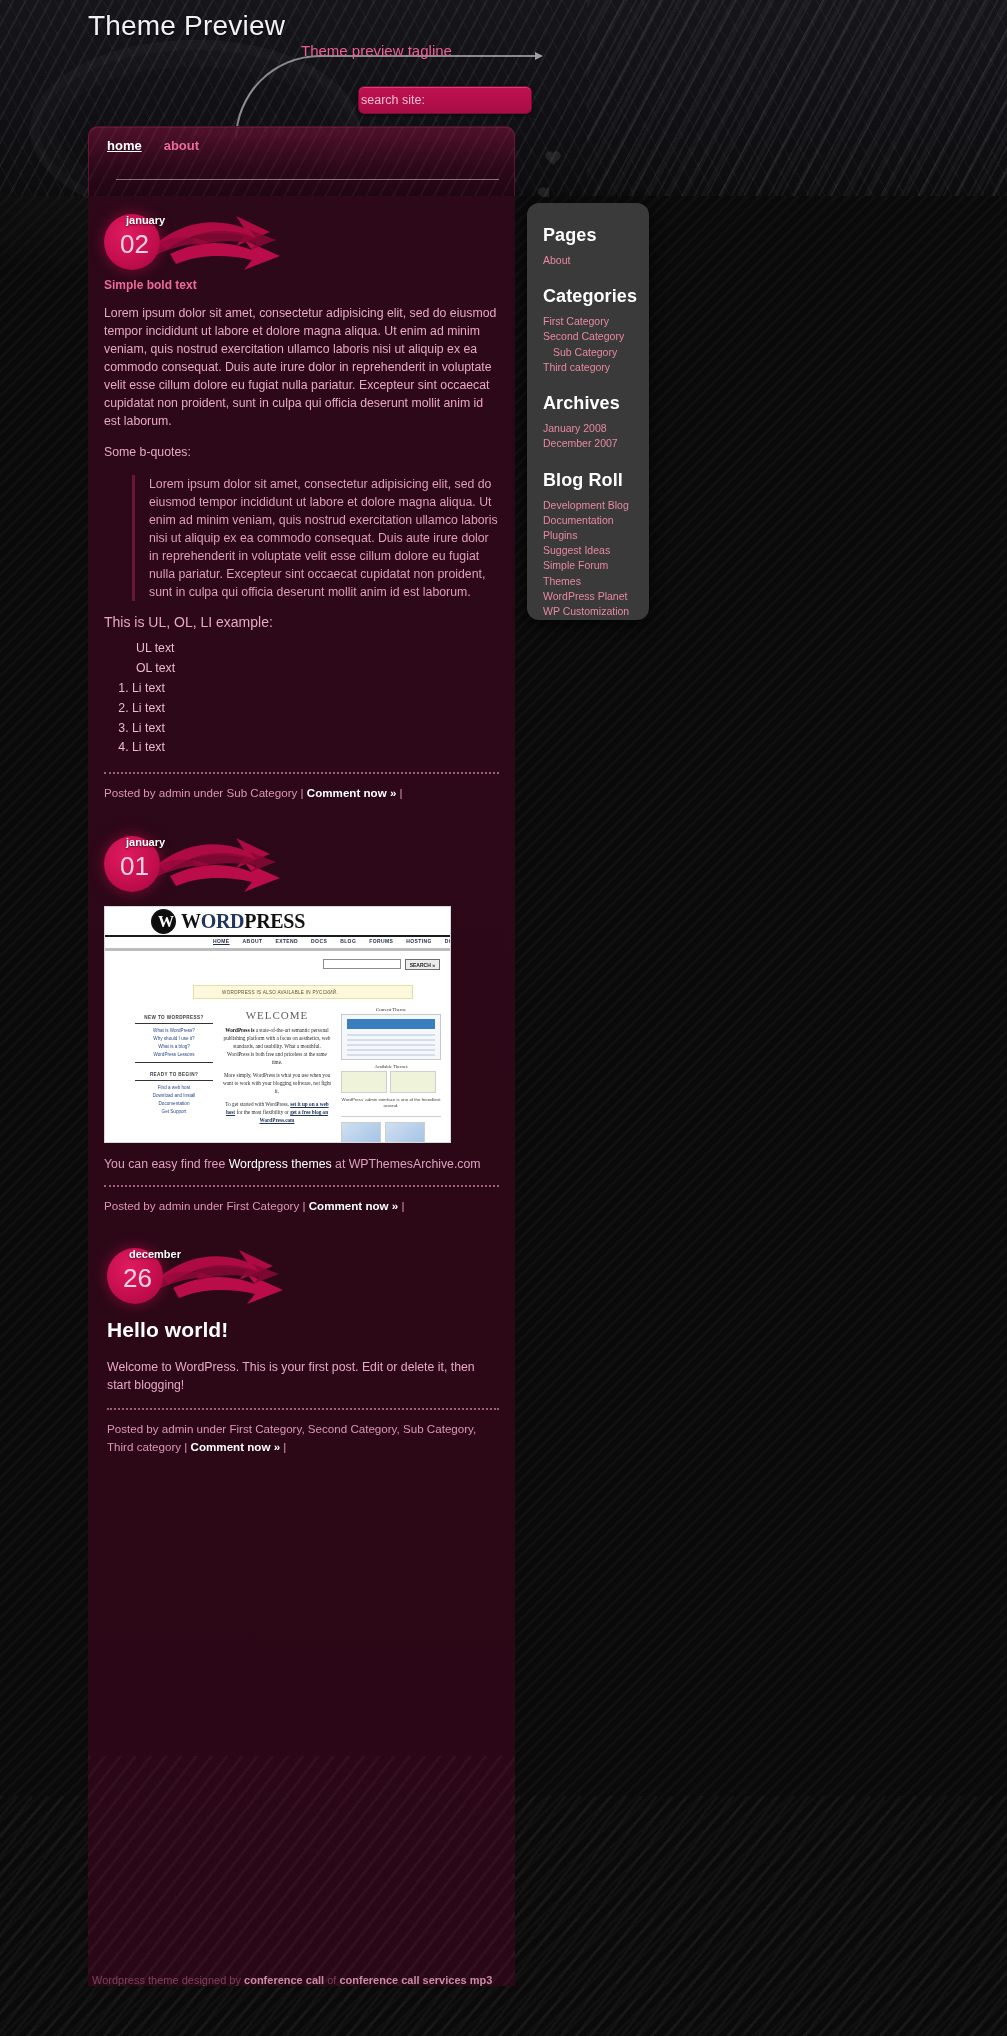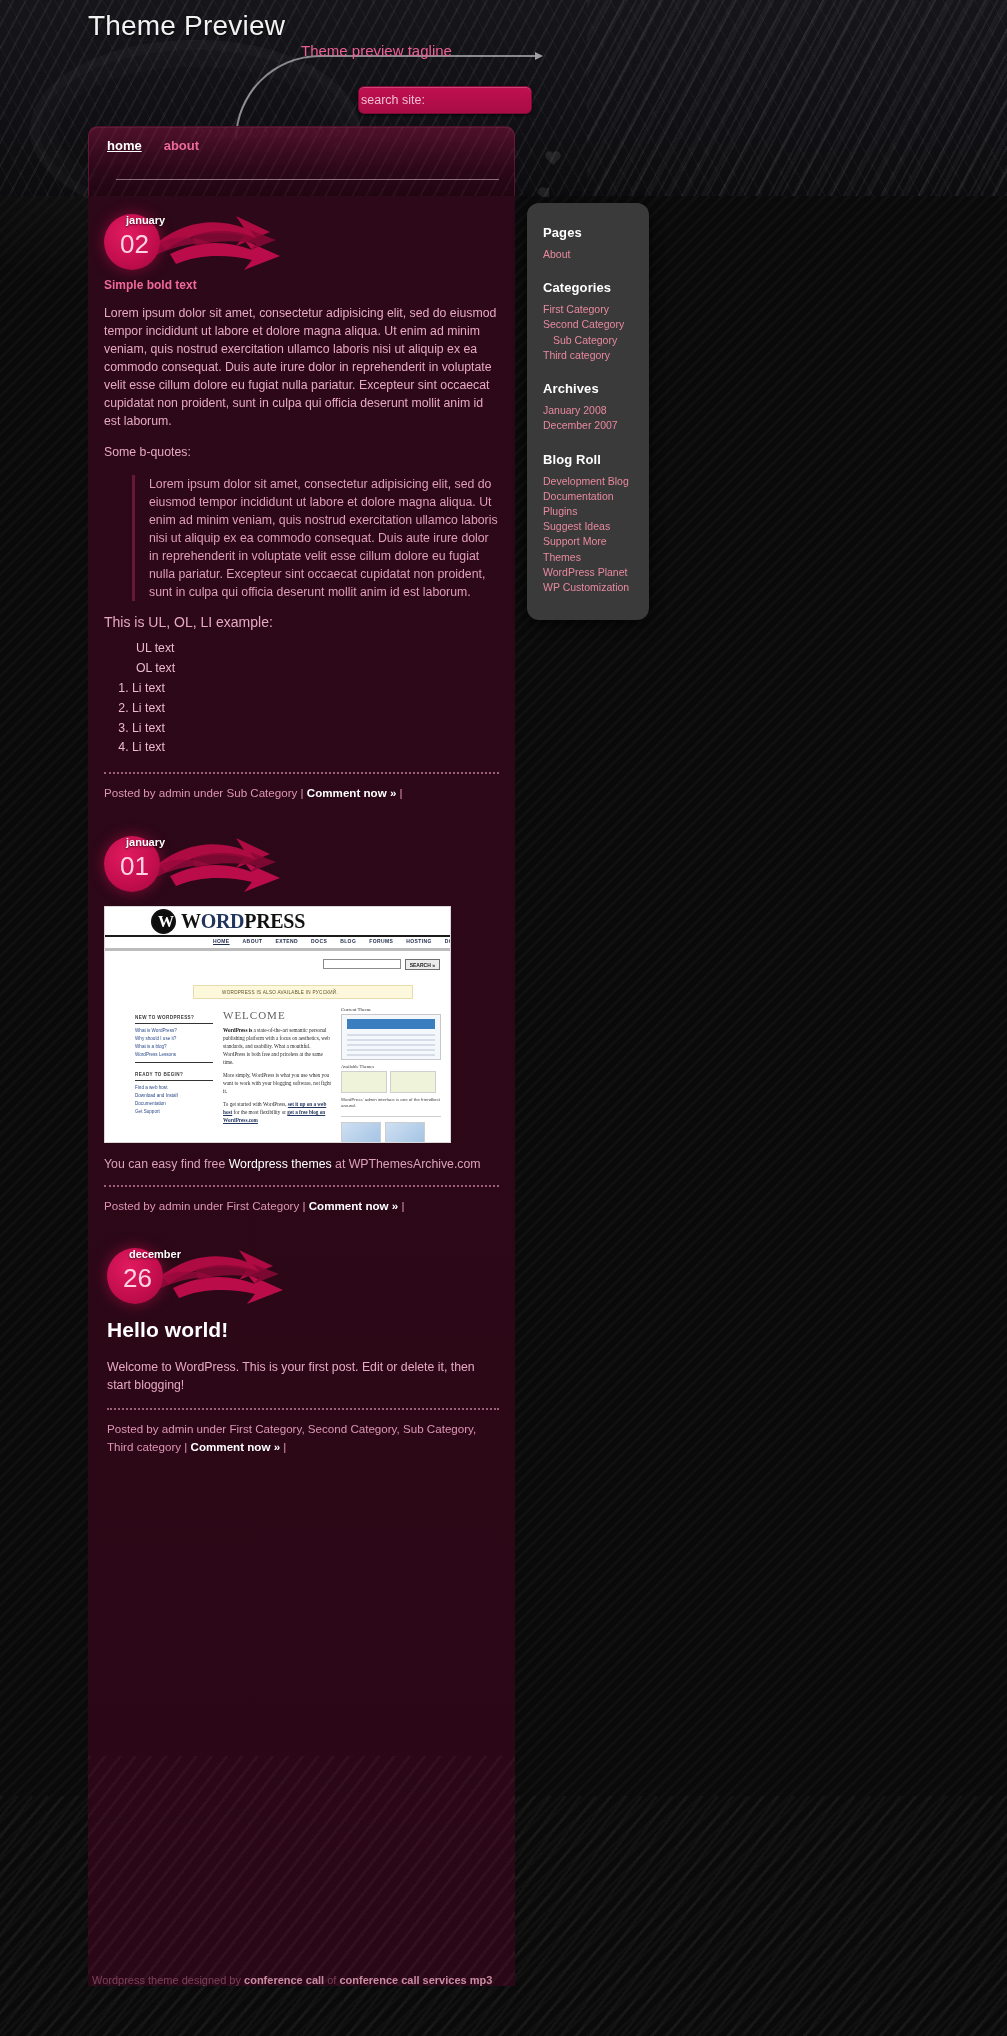--- a/index.html
+++ b/index.html
@@ -228,21 +228,21 @@
   .shot-search .btn{
     height:11px; padding:0 4px; border:1px solid #6e6e6e; background:#ececec;
     font-size:5px; color:#1b1b1b; font-weight:700; line-height:11px;
   }
   .shot-notice{
     position:absolute; left:88px; top:78px; width:220px; height:14px;
     background:#fdf7db; border:1px solid #e7ddac;
     font-size:4.6px; color:#5d5526; letter-spacing:.3px;
     padding:4px 0 0 28px;
   }
-  .shot-body{ position:absolute; left:0; top:98px; width:100%; height:139px; }
+  .shot-body{ position:absolute; left:0; top:98px; width:100%; height:139px;text-align:center; }
   .col-left{ position:absolute; left:30px; top:10px; width:78px; }
   .sl-head{
     font-size:4.6px; color:#3a3a3a; letter-spacing:.4px; font-weight:700;
     border-bottom:1px solid #333; padding-bottom:3px; margin-bottom:4px;
   }
   .sl-item{ font-size:4.6px; color:#2b4a8a; margin-bottom:3px; }
   .sl-rule{ border-bottom:1px solid #333; margin:5px 0 9px 0; }
   .col-mid{ position:absolute; left:118px; top:4px; width:108px; }
   .welcome{
     font-family:"Liberation Serif", serif; font-size:11px; color:#5f5f5f;
@@ -273,21 +273,21 @@
   
   #sidebar{
     position:absolute; left:527px; top:203px; width:122px; height:417px;
     background:#3a3a3a;
     border-radius:12px;
     box-shadow:0 4px 14px rgba(0,0,0,.7);
     padding:22px 0 18px 16px;
     overflow:hidden;
   }
   .sb-head{
-    font-size:13px; color:#ffffff; font-weight:700; margin:0 0 7px 0;
+    font-size:18px; color:#ffffff; font-weight:700; margin:0 0 7px 0;
     letter-spacing:.1px;
   }
   .sb-group{ margin-bottom:18px; }
   .sb-link{
     display:block; font-size:10.5px; color:#e8899f; text-decoration:none;
     line-height:1.45;
   }
   .sb-link.sub{ padding-left:10px; }
 
   
@@ -515,21 +515,21 @@
     <a href="#" class="sb-link">January 2008</a>
     <a href="#" class="sb-link">December 2007</a>
   </div>
 
   <div class="sb-group">
     <div class="sb-head">Blog Roll</div>
     <a href="#" class="sb-link">Development Blog</a>
     <a href="#" class="sb-link">Documentation</a>
     <a href="#" class="sb-link">Plugins</a>
     <a href="#" class="sb-link">Suggest Ideas</a>
-    <a href="#" class="sb-link">Support More</a>
+    <a href="#" class="sb-link">Simple Forum</a>
     <a href="#" class="sb-link">Themes</a>
     <a href="#" class="sb-link">WordPress Planet</a>
     <a href="#" class="sb-link">WP Customization</a>
   </div>
 
 </div>
 
 <div id="footer"><span>Wordpress theme designed by </span><a href="#" class="br">conference call</a><span> of </span><a href="#" class="br">conference call services</a><span> </span><a href="#" class="br">mp3</a></div>
 
 </body></html>

